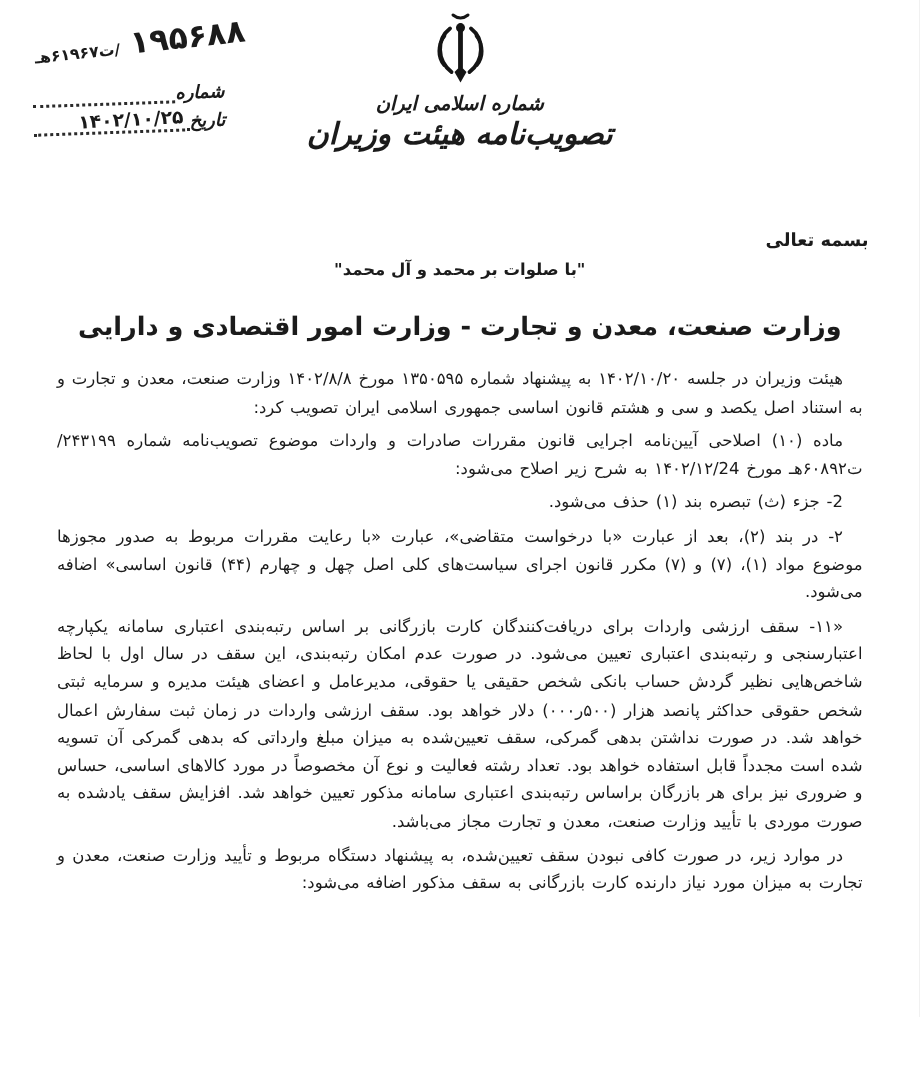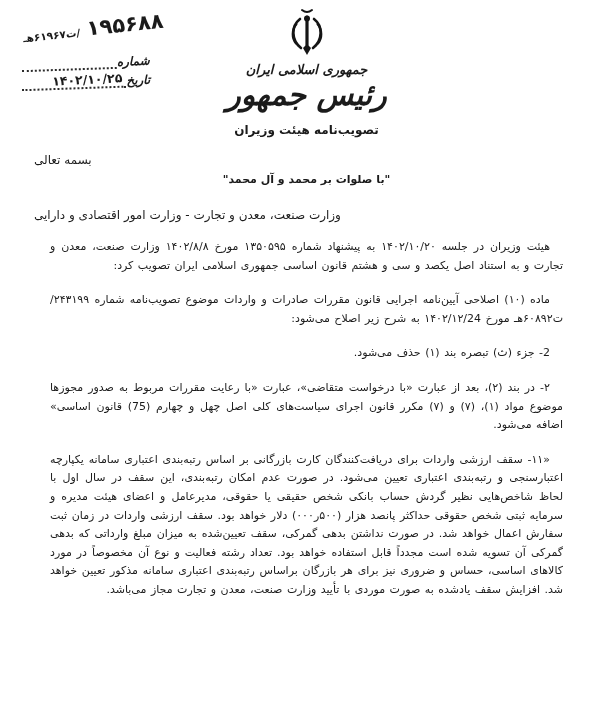--- a/index.html
+++ b/index.html
@@ -44,32 +44,32 @@
   }
 
   
   .head-center{
     position:absolute;top:6px;left:0;width:100%;
     text-align:center;direction:rtl;
   }
   .emblem{display:inline-block;}
   .republic-title{font-size:13px;font-weight:bold;font-style:italic;margin-top:2px;}
   .president-title{font-size:30px;font-weight:bold;font-style:italic;line-height:34px;margin-top:1px;letter-spacing:-1px;}
-  .doc-type-title{font-size:12px;font-weight:bold;margin-top:11px;}
+  .doc-type-title{font-size:20px;font-weight:bold;font-style:italic;margin-top:0;}
 
   
   .content{
     position:absolute;top:153px;left:34px;width:545px;
     direction:rtl;
   }
-  .basmala{text-align:left;font-size:12px;font-weight:normal;margin-bottom:6px;}
+  .basmala{text-align:right;font-size:12px;font-weight:bold;margin-bottom:6px;}
   .salawat{text-align:center;font-size:11px;font-weight:bold;margin-bottom:22px;}
-  .addressee{text-align:left;font-size:12px;font-weight:normal;margin-bottom:16px;}
+  .addressee{text-align:center;font-size:17px;font-weight:bold;margin-bottom:16px;}
   .paras p{
-    margin:16px;
+    margin:4px;
     font-size:11px;
     line-height:18.6px;
     text-align:justify;
     text-indent:13px;
     word-spacing:1px;
   }
 </style>
 </head>
 <body>
 
@@ -99,32 +99,32 @@
         <path d="M15 4 q5 4 10 0" stroke-width="2"></path>
         <path d="M13 13 C4 20 4 34 14 42" stroke-width="2.6"></path>
         <path d="M9.5 18 C4.5 24 4.5 32 9 37.5" stroke-width="2.1"></path>
         <path d="M27 13 C36 20 36 34 26 42" stroke-width="2.6"></path>
         <path d="M30.5 18 C35.5 24 35.5 32 31 37.5" stroke-width="2.1"></path>
         <path d="M20 11 V39" stroke-width="3.2"></path>
       </g>
       <circle cx="20" cy="12.5" r="3" fill="#151515"></circle>
       <path d="M20 38 l-4 4 4 7 4 -7 z" fill="#151515"></path>
     </svg>
-    <div class="republic-title">جمهوری اسلامی ایران</div>
-    <div class="president-title">رئیس جمهور</div>
+    <div class="republic-title">شماره اسلامی ایران</div>
     <div class="doc-type-title">تصویب‌نامه هیئت وزیران</div>
   </div>
 
   <div class="content">
     <div class="basmala">بسمه تعالی</div>
     <div class="salawat">"با صلوات بر محمد و آل محمد"</div>
     <div class="addressee">وزارت صنعت، معدن و تجارت - وزارت امور اقتصادی و دارایی</div>
 
     <div class="paras">
       <p>هیئت وزیران در جلسه ۱۴۰۲/۱۰/۲۰ به پیشنهاد شماره ۱۳۵۰۵۹۵ مورخ ۱۴۰۲/۸/۸ وزارت صنعت، معدن و تجارت و به استناد اصل یکصد و سی و هشتم قانون اساسی جمهوری اسلامی ایران تصویب کرد:</p>
       <p>ماده (۱۰) اصلاحی آیین‌نامه اجرایی قانون مقررات صادرات و واردات موضوع تصویب‌نامه شماره ۲۴۳۱۹۹/ت۶۰۸۹۲هـ مورخ ۱۴۰۲/۱۲/24 به شرح زیر اصلاح می‌شود:</p>
       <p>2- جزء (ث) تبصره بند (۱) حذف می‌شود.</p>
-      <p>۲- در بند (۲)، بعد از عبارت «با درخواست متقاضی»، عبارت «با رعایت مقررات مربوط به صدور مجوزها موضوع مواد (۱)، (۷) و (۷) مکرر قانون اجرای سیاست‌های کلی اصل چهل و چهارم (75) قانون اساسی» اضافه می‌شود.</p>
+      <p>۲- در بند (۲)، بعد از عبارت «با درخواست متقاضی»، عبارت «با رعایت مقررات مربوط به صدور مجوزها موضوع مواد (۱)، (۷) و (۷) مکرر قانون اجرای سیاست‌های کلی اصل چهل و چهارم (۴۴) قانون اساسی» اضافه می‌شود.</p>
       <p>«۱۱- سقف ارزشی واردات برای دریافت‌کنندگان کارت بازرگانی بر اساس رتبه‌بندی اعتباری سامانه یکپارچه اعتبارسنجی و رتبه‌بندی اعتباری تعیین می‌شود. در صورت عدم امکان رتبه‌بندی، این سقف در سال اول با لحاظ شاخص‌هایی نظیر گردش حساب بانکی شخص حقیقی یا حقوقی، مدیرعامل و اعضای هیئت مدیره و سرمایه ثبتی شخص حقوقی حداکثر پانصد هزار (۵۰۰ر۰۰۰) دلار خواهد بود. سقف ارزشی واردات در زمان ثبت سفارش اعمال خواهد شد. در صورت نداشتن بدهی گمرکی، سقف تعیین‌شده به میزان مبلغ وارداتی که بدهی گمرکی آن تسویه شده است مجدداً قابل استفاده خواهد بود. تعداد رشته فعالیت و نوع آن مخصوصاً در مورد کالاهای اساسی، حساس و ضروری نیز برای هر بازرگان براساس رتبه‌بندی اعتباری سامانه مذکور تعیین خواهد شد. افزایش سقف یادشده به صورت موردی با تأیید وزارت صنعت، معدن و تجارت مجاز می‌باشد.</p>
+      <p>در موارد زیر، در صورت کافی نبودن سقف تعیین‌شده، به پیشنهاد دستگاه مربوط و تأیید وزارت صنعت، معدن و تجارت به میزان مورد نیاز دارنده کارت بازرگانی به سقف مذکور اضافه می‌شود:</p>
     </div>
   </div>
 
 </div>
 
 </body></html>

